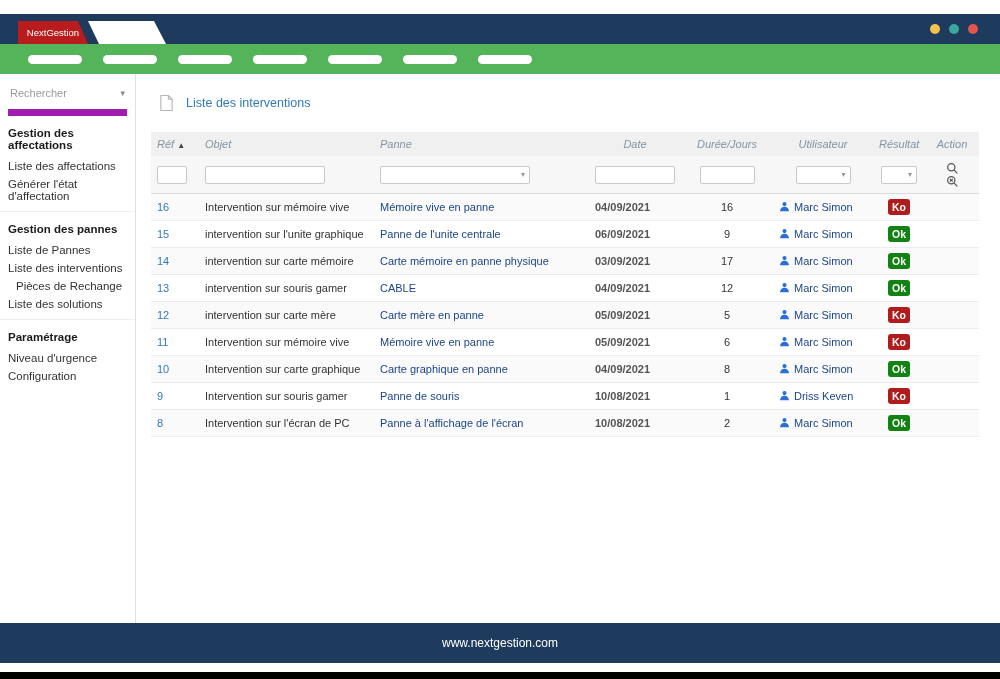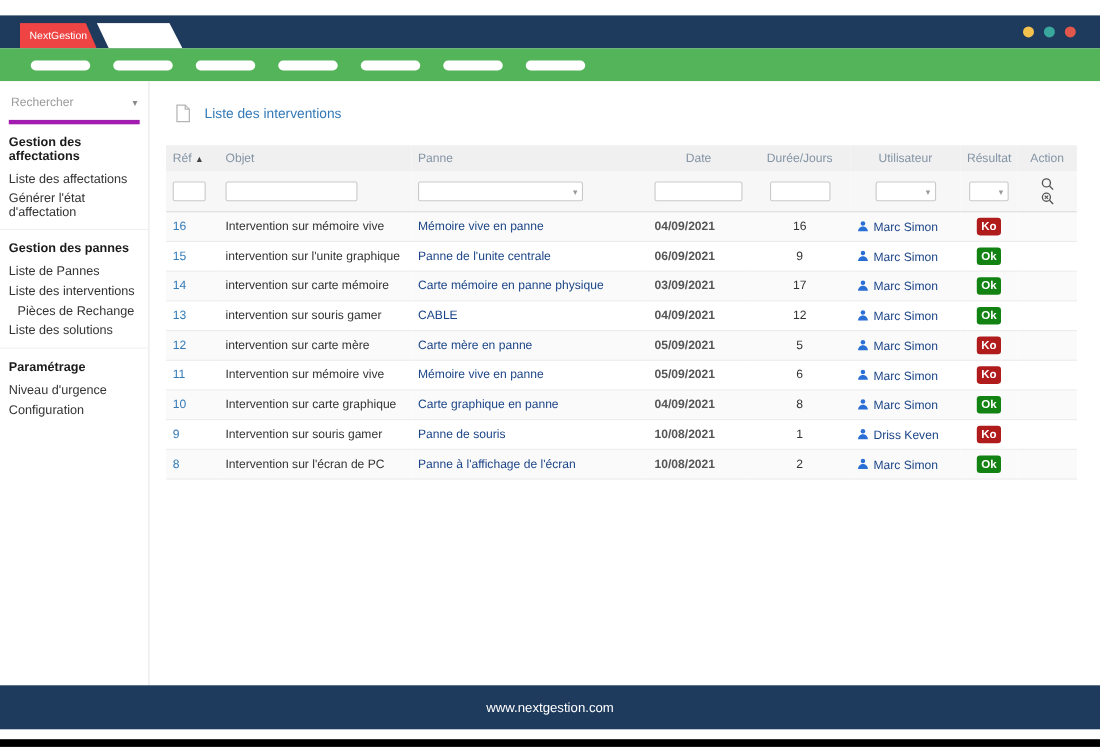--- a/index.html
+++ b/index.html
@@ -3,55 +3,55 @@
 <meta charset="utf-8">
 <style>
   * { margin:0; padding:0; box-sizing:border-box; }
   html,body { width:1000px; height:679px; }
   body { font-family:"Liberation Sans", sans-serif; background:#ffffff; position:relative; overflow:hidden; }
 
   .screen { position:absolute; inset:0; background:#fff; }
 
   
   .topbar { position:absolute; top:14px; left:0; right:0; height:30px; background:#1e3a5c; }
-  .brand-tab { position:absolute; left:18px; bottom:0; height:23px; width:70px; background:#ef4444;
+  .brand-tab { position:absolute; left:18px; bottom:0; height:23px; width:70px; background:#b91c1c;
     color:#fff; font-size:9.5px; line-height:23px; text-align:center;
     clip-path:polygon(0 0, calc(100% - 10px) 0, 100% 100%, 0 100%); cursor:pointer; }
   .white-tab { position:absolute; left:88px; bottom:0; height:23px; width:78px; background:#fff;
     clip-path:polygon(0 0, calc(100% - 12px) 0, 100% 100%, 11px 100%); }
   .traffic { position:absolute; right:22px; top:0; height:30px; display:flex; align-items:center; gap:9px; }
   .dot { width:10px; height:10px; border-radius:50%; cursor:pointer; }
   .dot.y { background:#f2c14e; } .dot.g { background:#3aa79e; } .dot.r { background:#e2574c; }
 
   
   .navbar { position:absolute; top:44px; left:0; right:0; height:30px; background:#54b45a;
     display:flex; align-items:center; padding-left:28px; gap:21px; }
   .pill { width:54px; height:9px; background:#fff; border-radius:5px; cursor:pointer; }
 
   
   .bodywrap { position:absolute; top:74px; left:0; right:0; bottom:41px; display:flex; background:#fff; }
 
   aside.sidebar { width:136px; border-right:1px solid #e0e0e0; background:#fff; }
-  .search-row { margin:9px 8px 0 8px; padding:4px 2px 10px 2px; border-bottom:4px solid #a21caf;
+  .search-row { margin:9px 8px 0 8px; padding:4px 2px 10px 2px; border-bottom:7px solid #a21caf;
     display:flex; justify-content:space-between; align-items:center; color:#9a9a9a; font-size:11px; cursor:pointer; }
   .search-row .caret { color:#888; font-size:9px; }
   .side-section { padding:8px 8px 6px 8px; border-bottom:1px solid #efefef; }
   .side-section:last-child { border-bottom:none; }
   .side-heading { font-weight:bold; font-size:11.5px; color:#1b1b1b; margin:3px 0 6px 0; }
   .side-item { font-size:11.5px; color:#333; padding:3px 0; cursor:pointer; }
   .side-item.indent { padding-left:8px; }
 
   main.content { flex:1; padding:18px 15px 0 15px; background:#fff; }
   .page-header { display:flex; align-items:center; gap:12px; margin:2px 0 20px 8px; }
   .page-title { color:#337ab7; font-size:12.5px; }
 
   
   table.grid { width:828px; border-collapse:collapse; font-size:11px; table-layout:fixed; }
   tr.labels { background:#f0f0f0; }
-  tr.labels th { font-weight:normal; color:#8494a5; padding:6px 6px; font-size:11px; }
+  tr.labels th { font-weight:normal; color:#8494a5; padding:6px 6px; font-size:11px;font-style:italic; }
   .t-left { text-align:left; } .t-center { text-align:center; }
   .sort { color:#444; font-size:8px; }
   tr.filters { background:#f7f7f7; border-bottom:1px solid #dcdcdc; }
   tr.filters td { padding:5px 6px; }
   .f-input { height:18px; border:1px solid #c9c9c9; border-radius:2px; background:#fff; font-size:11px; padding:0 3px; }
   .w28{width:30px;} .w120{width:120px;} .w150{width:150px;} .w80{width:80px;} .w55{width:55px;} .w34{width:36px;}
   .f-select { display:inline-flex; align-items:center; justify-content:flex-end; height:18px;
     border:1px solid #c9c9c9; border-radius:2px; background:#fff; padding:0 4px; cursor:pointer; }
   .f-select .caret { color:#999; font-size:8px; }
   .action-icons svg { cursor:pointer; margin:0 4px; vertical-align:middle; }

